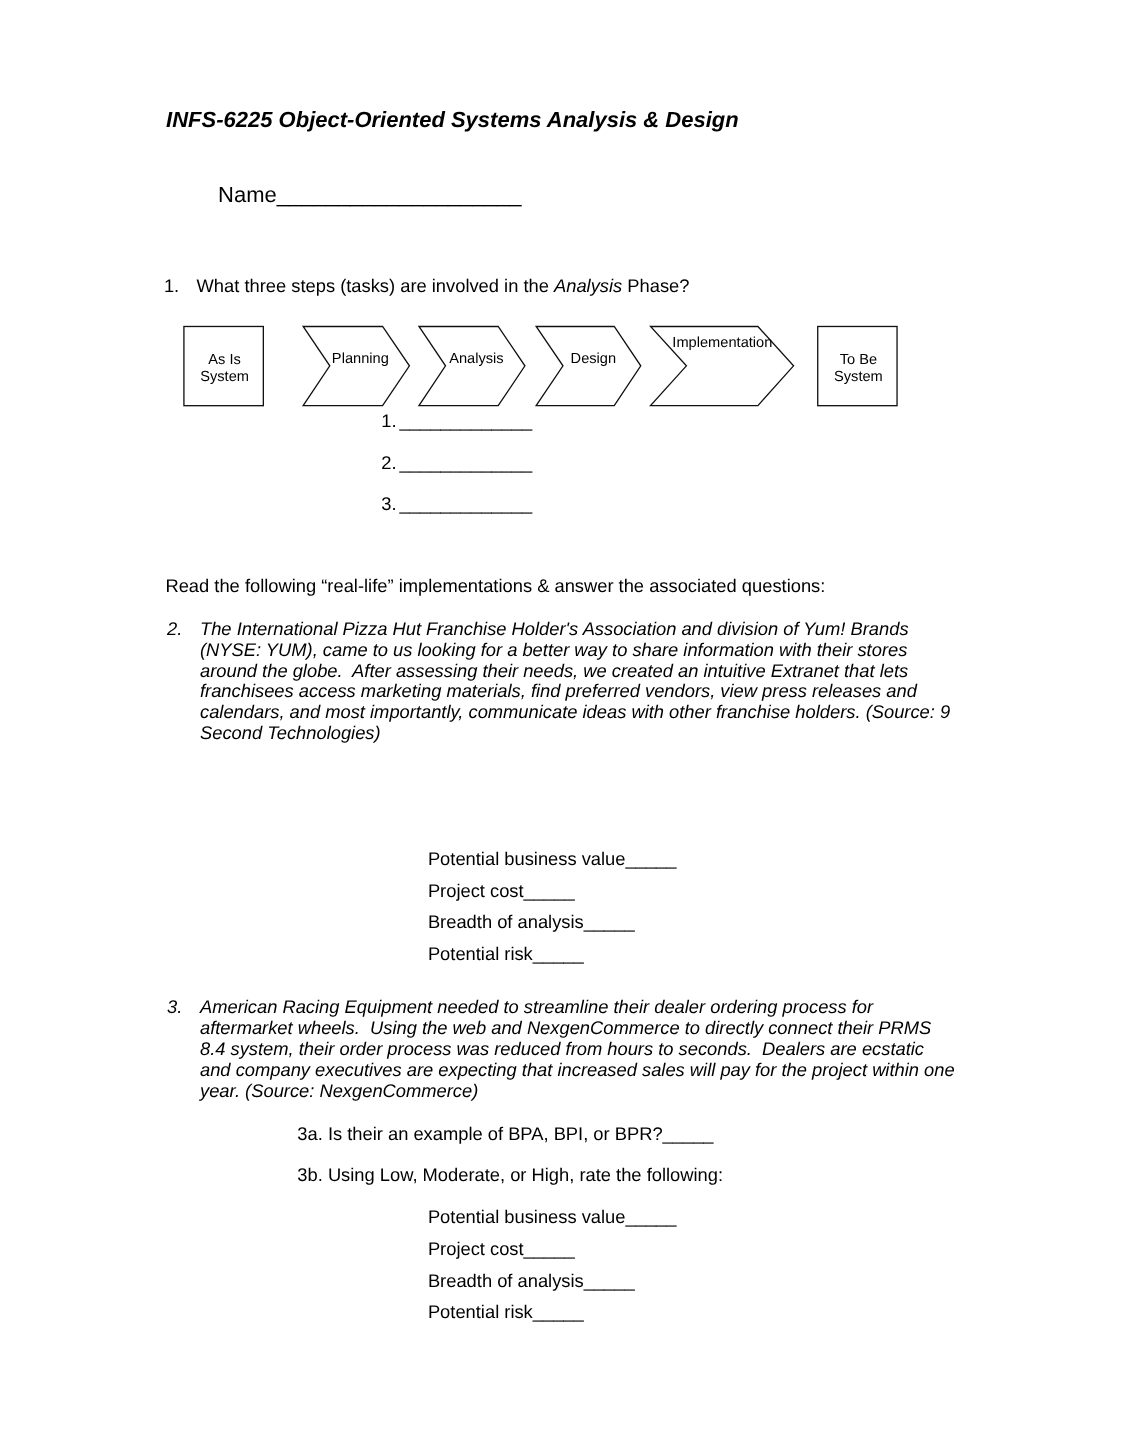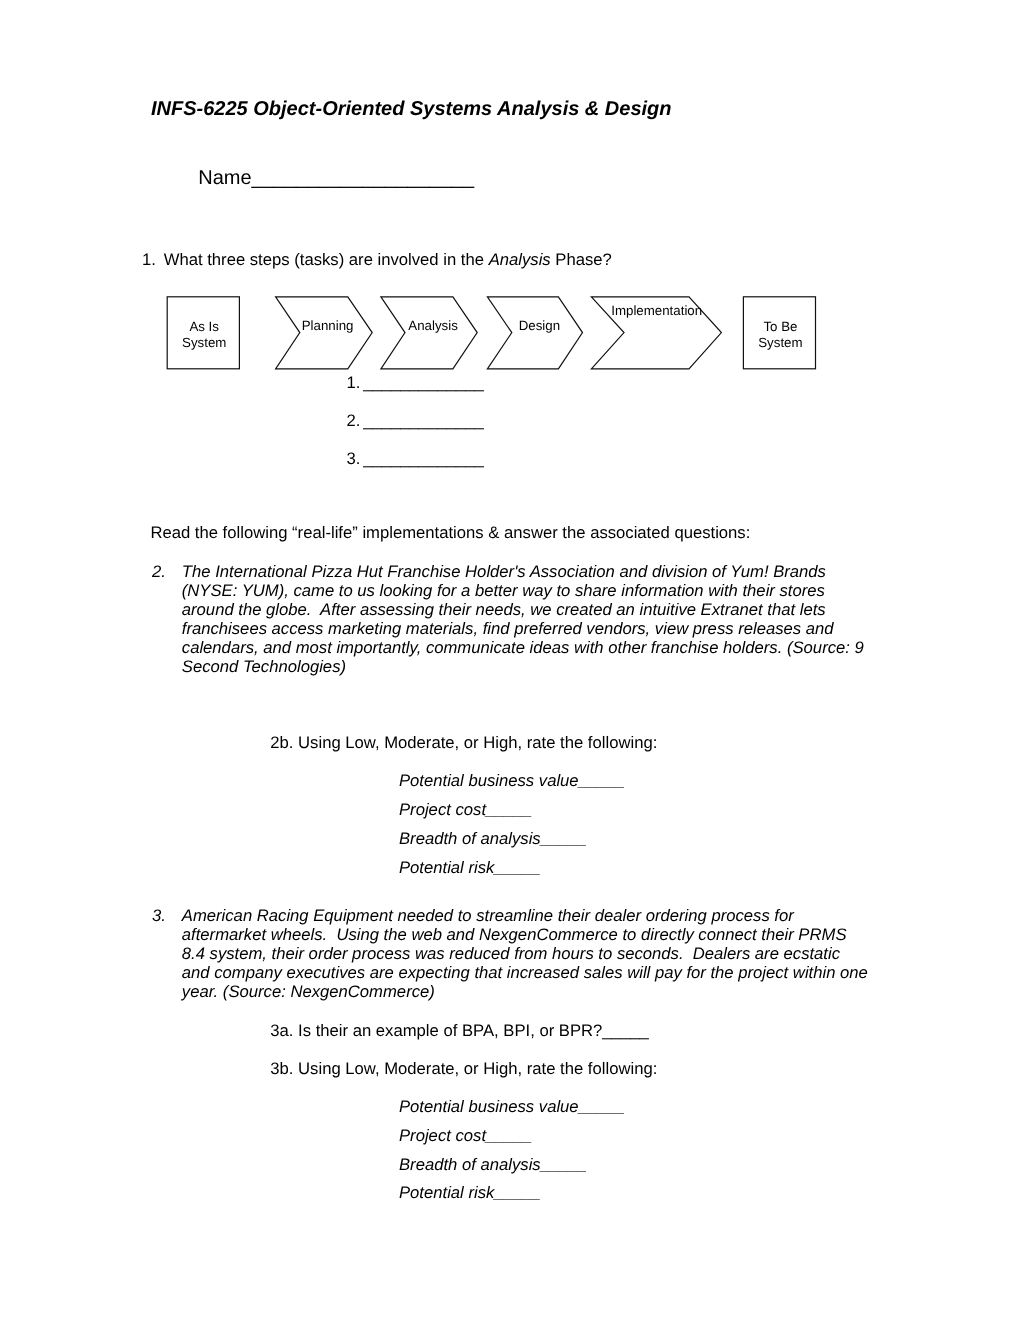--- a/index.html
+++ b/index.html
@@ -15,21 +15,21 @@
   .t17{font-size:16.67px;line-height:16.67px;}
 
   .bi{font-weight:bold;font-style:italic;text-align:right;}
 
   
   .course-title{left:151px;top:99.0px;}
   .name-row{left:150.2px;top:168.4px;margin-left:48px;}
   .chapter{left:571.8px;top:168.4px;}
 
   
-  .q1{left:134px;top:252.3px;text-align:center;}
+  .q1{left:149px;top:252.3px;}
   .q1 .num{display:inline-block;width:29.7px;}
 
   
   .diagram{position:absolute;left:0;top:0;width:1020px;height:1320px;}
   .dg-label{font-size:13.3px;line-height:15.4px;text-anchor:middle;fill:#000;
             font-family:"Liberation Sans",sans-serif;}
 
   
   .blank-row{left:346.6px;}
   .blank-row .num{display:inline-block;width:16.7px;}
@@ -38,21 +38,21 @@
   .readline{left:150.4px;top:525.0px;}
 
   
   .para{position:absolute;left:181.8px;width:688px;font-size:16.67px;line-height:19.0px;
         font-style:italic;text-align:left;white-space:pre-wrap;}
   .para .pnum{position:absolute;left:-29.9px;top:0;font-style:italic;}
 
   
   .sub-a{left:270.3px;}
   .sub-b{left:270.3px;}
-  .rate{left:399px;font-style:italic;}
+  .rate{left:389px;}
 </style>
 </head>
 <body>
 
 <div class="page">
 
   <div class="abs t20 bi course-title">INFS-6225 Object-Oriented Systems Analysis &amp; Design</div>
 
   <div class="abs t20 name-row"><span>Name</span><span>____________________</span></div>
 
@@ -81,21 +81,20 @@
   </svg>
 
   <div class="abs t17 blank-row" style="top:374.7px"><span class="num">1.</span><span>_____________</span></div>
   <div class="abs t17 blank-row" style="top:412.8px"><span class="num">2.</span><span>_____________</span></div>
   <div class="abs t17 blank-row" style="top:451.3px"><span class="num">3.</span><span>_____________</span></div>
 
   <div class="abs t17 readline">Read the following “real-life” implementations &amp; answer the associated questions:</div>
 
   <div class="para" style="top:562.0px"><span class="pnum">2.</span><span>The International Pizza Hut Franchise Holder's Association and division of Yum! Brands (NYSE: YUM), came to us looking for a better way to share information with their stores around the globe.  After assessing their needs, we created an intuitive Extranet that lets franchisees access marketing materials, find preferred vendors, view press releases and calendars, and most importantly, communicate ideas with other franchise holders. (Source: 9 Second Technologies)</span></div>
 
-  <div class="abs t17 sub-b" style="top:735.1px">2b. Using Low, Moderate, or High, rate the following:</div>
 
   <div class="abs t17 rate" style="top:773.3px"><span>Potential business value</span><span>_____</span></div>
   <div class="abs t17 rate" style="top:802.1px"><span>Project cost</span><span>_____</span></div>
   <div class="abs t17 rate" style="top:831.0px"><span>Breadth of analysis</span><span>_____</span></div>
   <div class="abs t17 rate" style="top:860.1px"><span>Potential risk</span><span>_____</span></div>
 
   <div class="para" style="top:906.1px"><span class="pnum">3.</span><span>American Racing Equipment needed to streamline their dealer ordering process for aftermarket wheels.  Using the web and NexgenCommerce to directly connect their PRMS 8.4 system, their order process was reduced from hours to seconds.  Dealers are ecstatic and company executives are expecting that increased sales will pay for the project within one year. (Source: NexgenCommerce)</span></div>
 
   <div class="abs t17 sub-a" style="top:1022.8px"><span>3a. Is their an example of BPA, BPI, or BPR?</span><span>_____</span></div>
   <div class="abs t17 sub-b" style="top:1061.0px">3b. Using Low, Moderate, or High, rate the following:</div>

